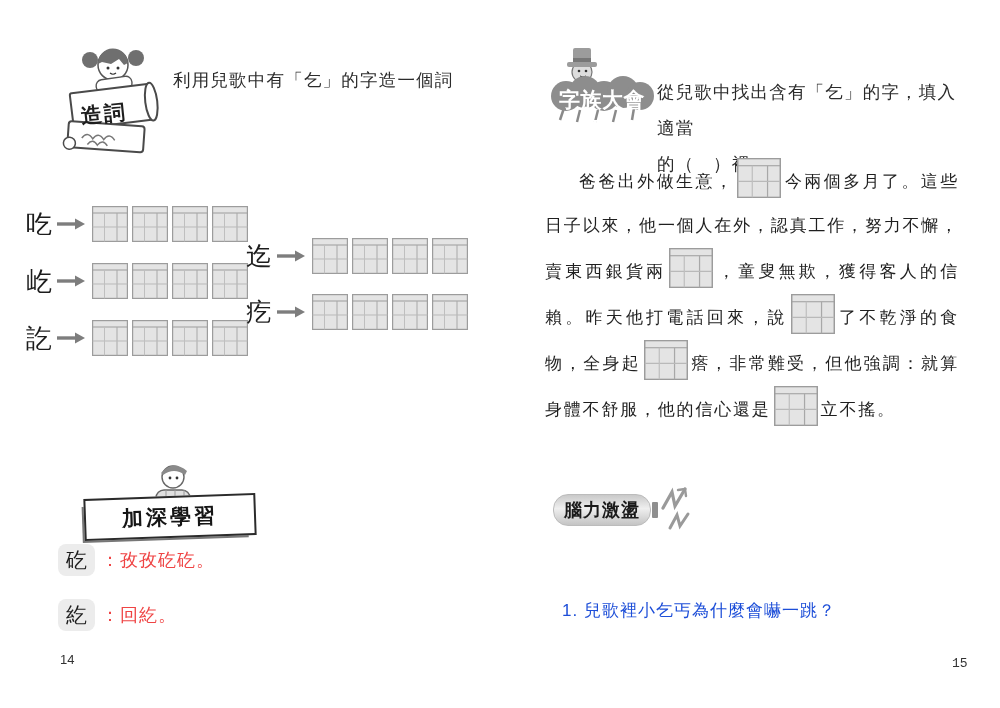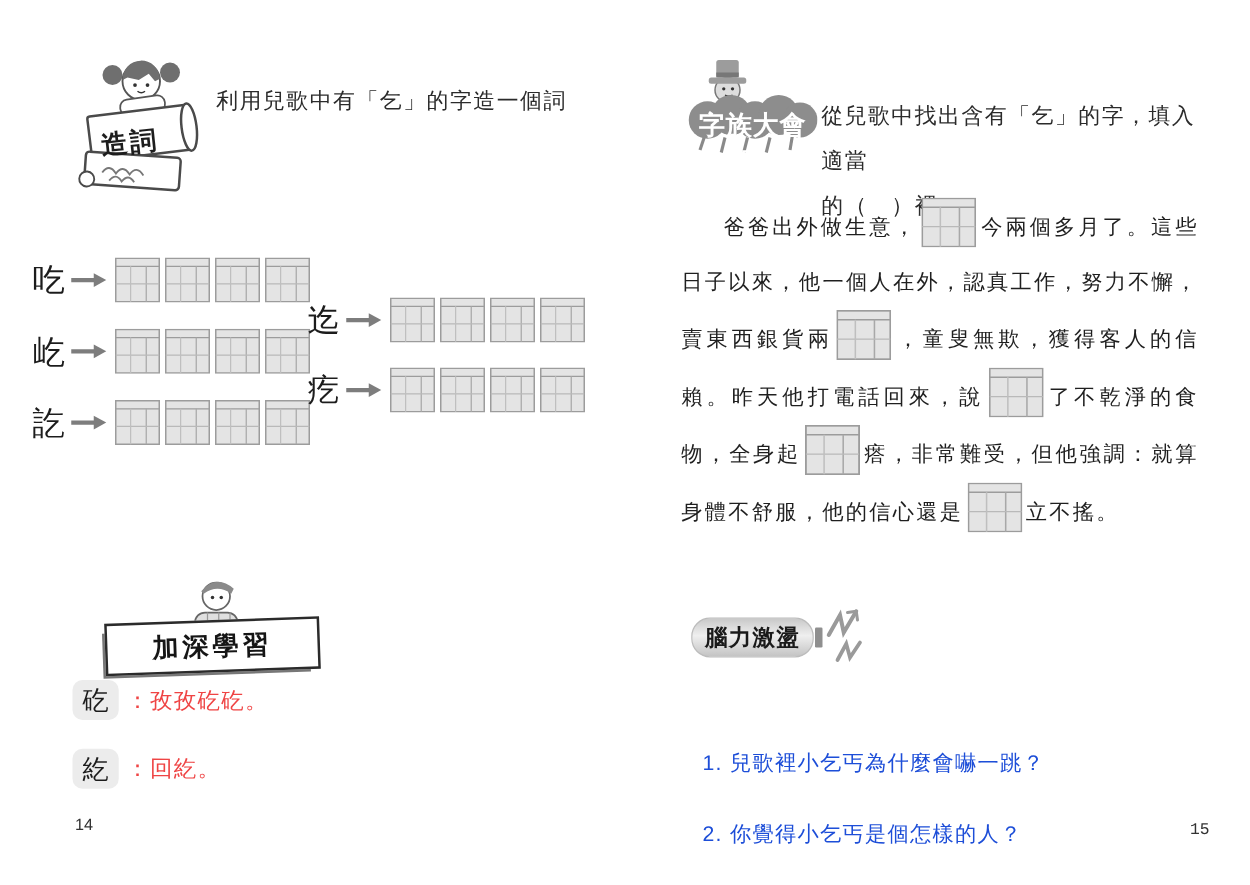--- a/index.html
+++ b/index.html
@@ -299,17 +299,16 @@
   <div class="abs badge-brainstorm">
     <span>腦力激盪</span>
   </div>
   <svg class="abs doodle" viewBox="0 0 36 50">
     <path d="M3,24 L12,8 L15,22 L25,5" stroke="#9a9a9a" stroke-width="3.2" fill="none" stroke-linecap="round"></path>
     <path d="M25,5 l1,7 M25,5 l-7,1" stroke="#9a9a9a" stroke-width="2.4" fill="none" stroke-linecap="round"></path>
     <path d="M10,44 L17,31 L20,42 L28,30" stroke="#9a9a9a" stroke-width="3" fill="none" stroke-linecap="round"></path>
   </svg>
 
   <div class="question q1">1. 兒歌裡小乞丐為什麼會嚇一跳？</div>
-  <div class="question q2">2. 你覺得小乞丐是個怎樣的人？</div>
 
   <div class="abs page-num page-num-right">15</div>
 
 </div>
 
 </body></html>

